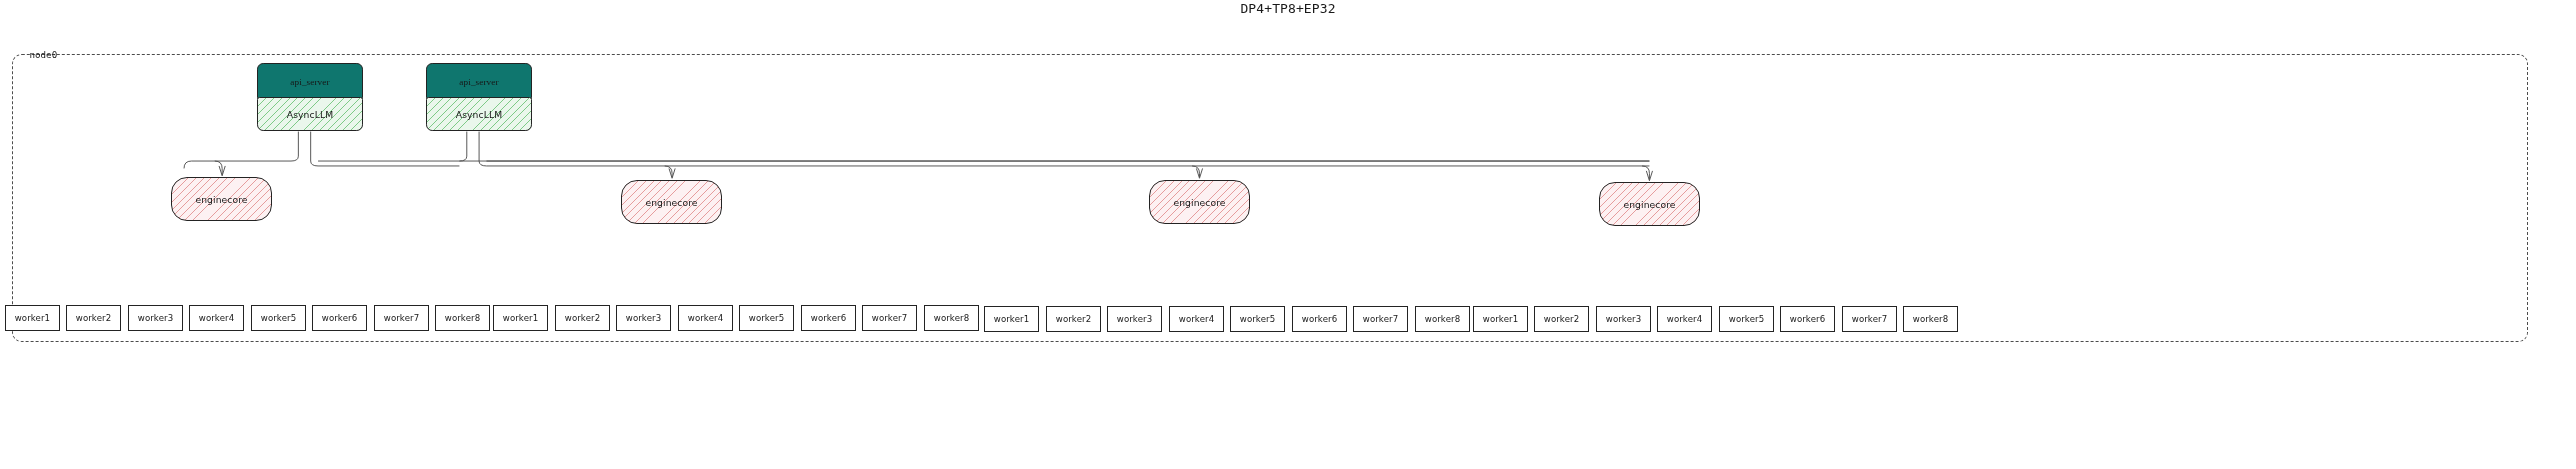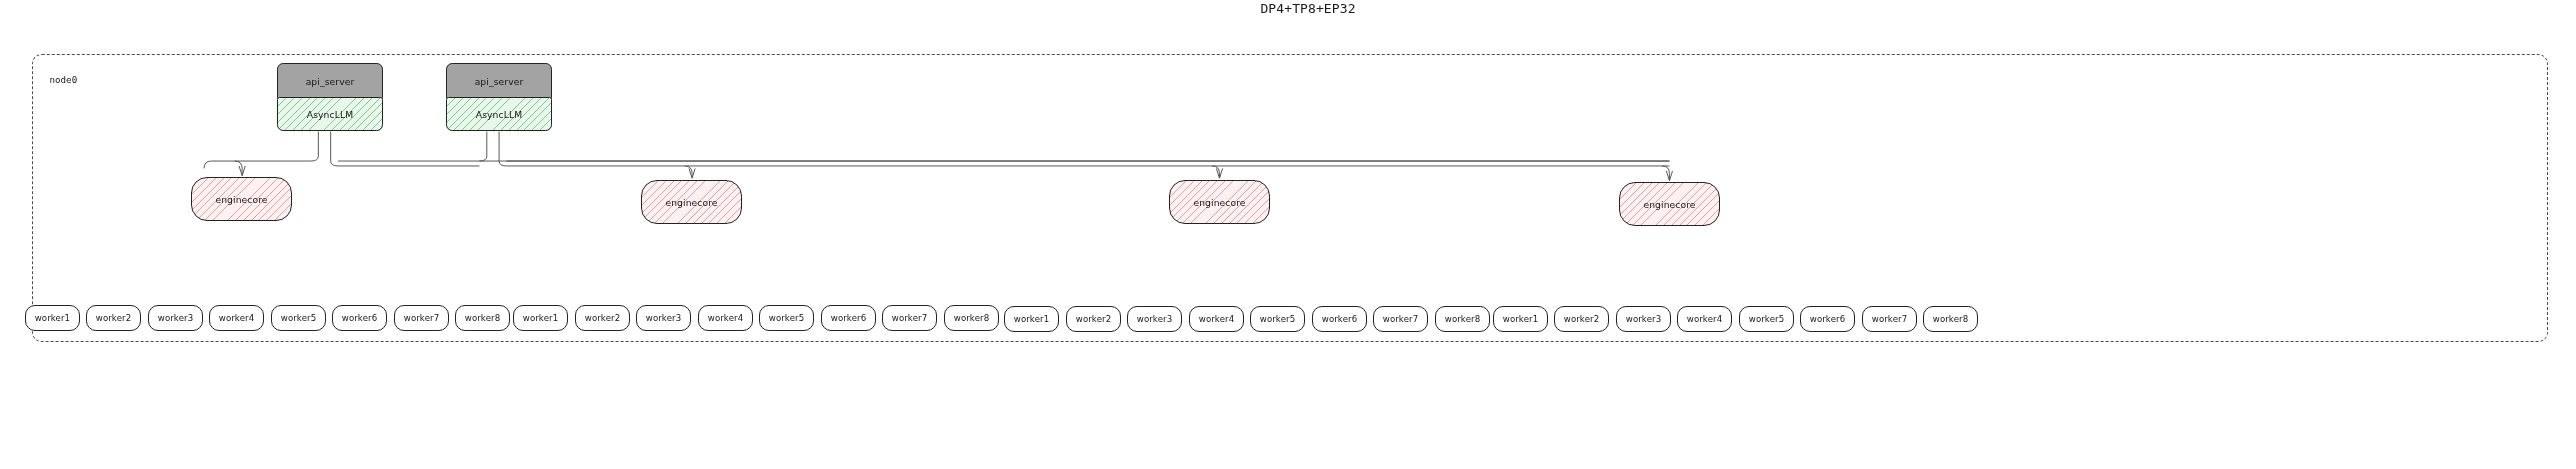--- a/index.html
+++ b/index.html
@@ -3,21 +3,21 @@
 <meta charset="utf-8">
 <style>
   html,body{margin:0;padding:0;background:#ffffff;}
   body{
     width:2576px;height:469px;
     font-family:"DejaVu Sans", sans-serif;
     color:#1a1a1a;
     position:relative;
     overflow:hidden;
   }
-  #stage{position:absolute;left:0;top:0;width:2440px;height:469px;margin-left:20px;}
+  #stage{position:absolute;left:0;top:0;width:2440px;height:469px;}
 
   
   .title{
     position:absolute;left:0;top:1.2px;width:2576px;
     text-align:center;
     font-size:13px;
     letter-spacing:0.1px;
     color:#1a1a1a;
     font-family:"DejaVu Sans Mono", monospace;
   }
@@ -46,21 +46,22 @@
     border-radius:5.5px;
     background:#ffffff;
     display:flex;align-items:center;justify-content:center;
     font-size:9.2px;
     color:#171717;
     white-space:nowrap;
     letter-spacing:0.1px;
   }
   .box.api{
     border-radius:6.2px 6.2px 2.5px 2.5px;
-    background:#a3a3a3;
+    background:#0f766e;
+    font-family:Liberation Serif, serif;
   }
   .box.async{
     border-radius:2.5px 2.5px 6.2px 6.2px;
     background-color:#eaf7ec;
     background-image:repeating-linear-gradient(
         135deg,
         rgba(120,200,130,.95) 0px,
         rgba(120,200,130,.95) 0.7px,
         rgba(0,0,0,0) 0.7px,
         rgba(0,0,0,0) 5.5px);
@@ -70,21 +71,21 @@
     border-radius:16px;
     background-color:#fdf1f2;
     background-image:repeating-linear-gradient(
         135deg,
         rgba(228,150,150,.92) 0px,
         rgba(228,150,150,.92) 0.7px,
         rgba(0,0,0,0) 0.7px,
         rgba(0,0,0,0) 5.5px);
   }
   .box.worker{
-    border-radius:10px;
+    border-radius:0;
     border-width:1.4px;
     font-size:8.6px;
     background:#ffffff;
   }
 
   
   #edges{position:absolute;left:0;top:0;width:2576px;height:469px;pointer-events:none;}
   .edge{fill:none;stroke:#4a4a4a;stroke-width:1.5px;}
   .arrowhead{fill:none;stroke:#4a4a4a;stroke-width:1.5px;}
 </style>
@@ -111,21 +112,21 @@
       <path d="M 1087 274 L 1092 290 L 1097 274" class="arrowhead"></path>
       <path d="M 1938 270 Q 1950 270 1950 282 L 1950 288" class="edge"></path>
       <path d="M 1945 274 L 1950 290 L 1955 274" class="arrowhead"></path>
       <path d="M 2670 270 Q 2682 270 2682 282 L 2682 292" class="edge"></path>
       <path d="M 2677 278 L 2682 294 L 2687 278" class="arrowhead"></path>
       <path d="M 310 262 Q 298 262 298 274" class="edge"></path>
     </svg>
 
   <div id="nodes-layer">
       <div class="node" style="left: 12.3px; top: 54px; width: 2516px; height: 288px;"></div>
-      <div class="node-label" style="left: 29.5px; top: 74px;">node0</div>
+      <div class="node-label" style="left: 29.5px; top: 49px;">node0</div>
       <div class="box api" style="left: 257px; top: 63px; width: 106px; height: 37px;">
         <span>api_server</span>
       </div>
       <div class="box api" style="left: 426px; top: 63px; width: 106px; height: 37px;">
         <span>api_server</span>
       </div>
       <div class="box async" style="left: 257px; top: 97px; width: 106px; height: 34px;">
         <span>AsyncLLM</span>
       </div>
       <div class="box async" style="left: 426px; top: 97px; width: 106px; height: 34px;">

